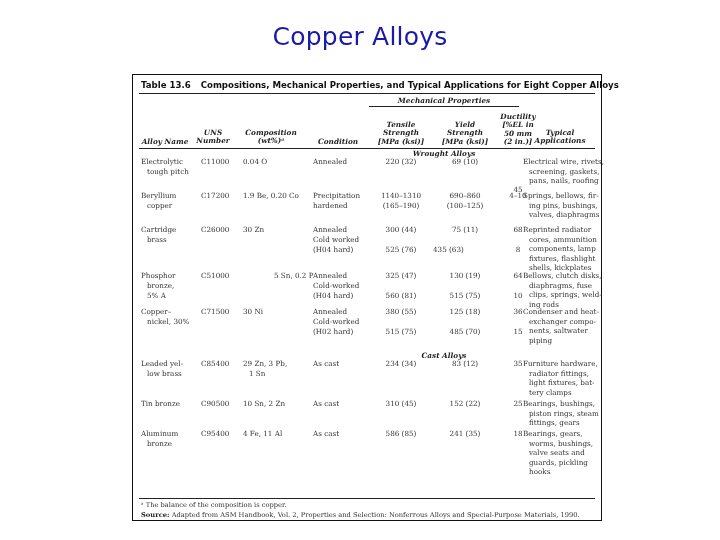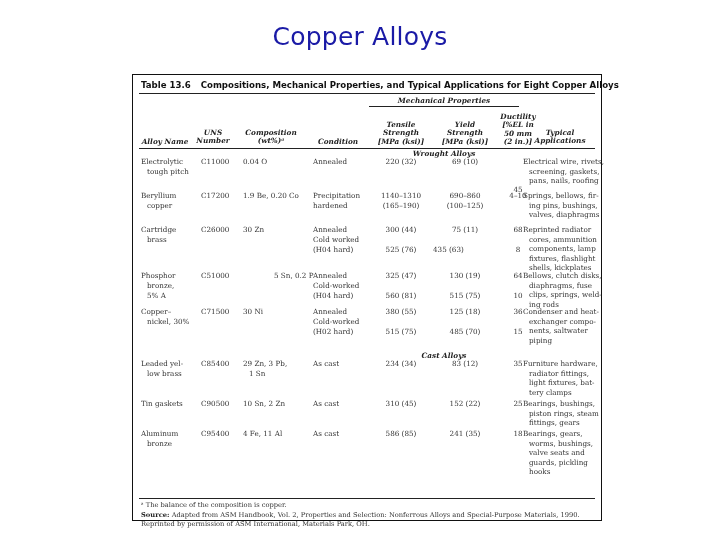--- a/index.html
+++ b/index.html
@@ -172,21 +172,21 @@
       <div class="cell" style="left:236px; top:284px; width:64px; text-align:center;">234 (34)</div>
       <div class="cell" style="left:236px; top:294px; width:64px; text-align:center;"></div>
       <div class="cell" style="left:300px; top:284px; width:64px; text-align:center;">83 (12)</div>
       <div class="cell" style="left:300px; top:294px; width:64px; text-align:center;"></div>
       <div class="cell" style="left:364px; top:284px; width:42px; text-align:center;">35</div>
       <div class="cell" style="left:364px; top:294px; width:42px; text-align:center;"></div>
       <div class="cell" style="left:390px; top:284px;">Furniture hardware,</div>
       <div class="cell indent" style="left:390px; top:293.6px;">radiator fittings,</div>
       <div class="cell indent" style="left:390px; top:303.2px;">light fixtures, bat-</div>
       <div class="cell indent" style="left:390px; top:312.8px;">tery clamps</div>
-      <div class="cell" style="left:8px; top:324px;">Tin gaskets</div>
+      <div class="cell" style="left:8px; top:324px;">Tin bronze</div>
       <div class="cell indent" style="left:8px; top:334px;"></div>
       <div class="cell indent" style="left:8px; top:344px;"></div>
       <div class="cell" style="left:68px; top:324px;">C90500</div>
       <div class="cell" style="left:110px; top:324px;">10 Sn, 2 Zn</div>
       <div class="cell indent" style="left:110px; top:334px;"></div>
       <div class="cell" style="left:180px; top:324px;">As cast</div>
       <div class="cell" style="left:180px; top:334px;"></div>
       <div class="cell" style="left:180px; top:344px;"></div>
       <div class="cell" style="left:236px; top:324px; width:64px; text-align:center;">310 (45)</div>
       <div class="cell" style="left:236px; top:334px; width:64px; text-align:center;"></div>
@@ -217,14 +217,13 @@
       <div class="cell indent" style="left:390px; top:373.2px;">valve seats and</div>
       <div class="cell indent" style="left:390px; top:382.8px;">guards, pickling</div>
       <div class="cell indent" style="left:390px; top:392.4px;">hooks</div>
     </div>
 
   <div class="section-label" style="left:236px; top:276px; width:150px; text-align:center;">Cast Alloys</div>
 
   <div class="rule" style="left:6px; top:423px; width:456px;"></div>
   <div class="foot" style="top:426px;">ᵃ The balance of the composition is copper.</div>
   <div class="foot" style="top:436px;"><b>Source:</b> <span>Adapted from ASM Handbook, Vol. 2, Properties and Selection: Nonferrous Alloys and Special-Purpose Materials, 1990.</span></div>
-  <div class="foot" style="top:445px;">Reprinted by permission of ASM International, Materials Park, OH.</div>
 </div>
 
 </body></html>

